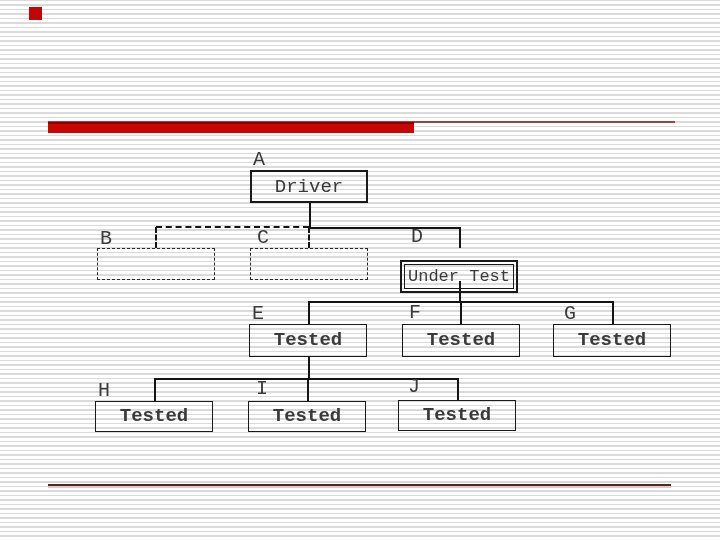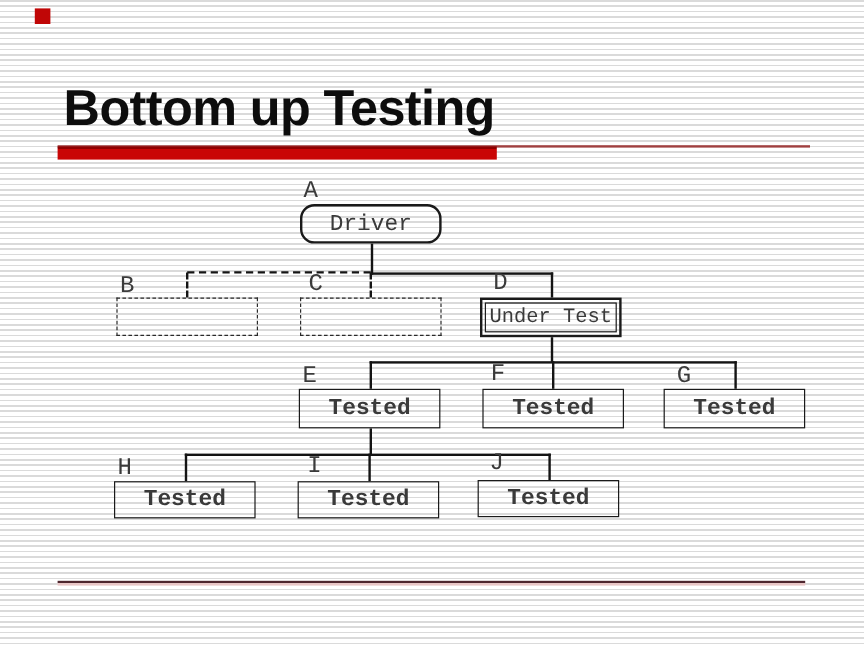--- a/index.html
+++ b/index.html
@@ -76,24 +76,24 @@
   .ln.v-f      {left:460px;top:301px;width:2px;height:23px;}
   .ln.v-g      {left:612px;top:301px;width:2px;height:23px;}
 
   .ln.v-from-e {left:308px;top:357px;width:2px;height:23px;}
   .ln.h-lvl3   {left:154px;top:378px;width:305px;height:2px;}
   .ln.v-h      {left:154px;top:378px;width:2px;height:23px;}
   .ln.v-i      {left:307px;top:378px;width:2px;height:23px;}
   .ln.v-j      {left:457px;top:378px;width:2px;height:22px;}
 
   
-  .box-a{left:250px;top:170px;border-radius:12px;}
+  .box-a{left:250px;top:170px;}
   .box-b{left:97px;top:248px;}
   .box-c{left:250px;top:248px;}
-  .box-d{left:400px;top:248px;}
+  .box-d{left:400px;top:260px;}
   .box-e{left:249px;top:324px;}
   .box-f{left:402px;top:324px;}
   .box-g{left:553px;top:324px;}
   .box-h{left:95px;top:401px;}
   .box-i{left:248px;top:401px;}
   .box-j{left:398px;top:400px;}
 
   .lbl-a{left:253px;top:150px;}
   .lbl-b{left:100px;top:229px;}
   .lbl-c{left:257px;top:228px;}
@@ -105,21 +105,20 @@
   .lbl-i{left:256px;top:379px;}
   .lbl-j{left:408px;top:377px;}
 </style>
 </head>
 <body>
 
 <div class="slide">
 
   <div class="bullet"></div>
 
-  <div class="title">Bottom up Testing</div>
 
   <div class="rule-thin"></div>
   <div class="rule-thick"></div>
 
   <div>
 
     <div class="ln v-driver"></div>
     <div class="ln h-lvl1"></div>
     <div class="ln v-to-d"></div>
     <div class="dln-h h-bc"></div>

